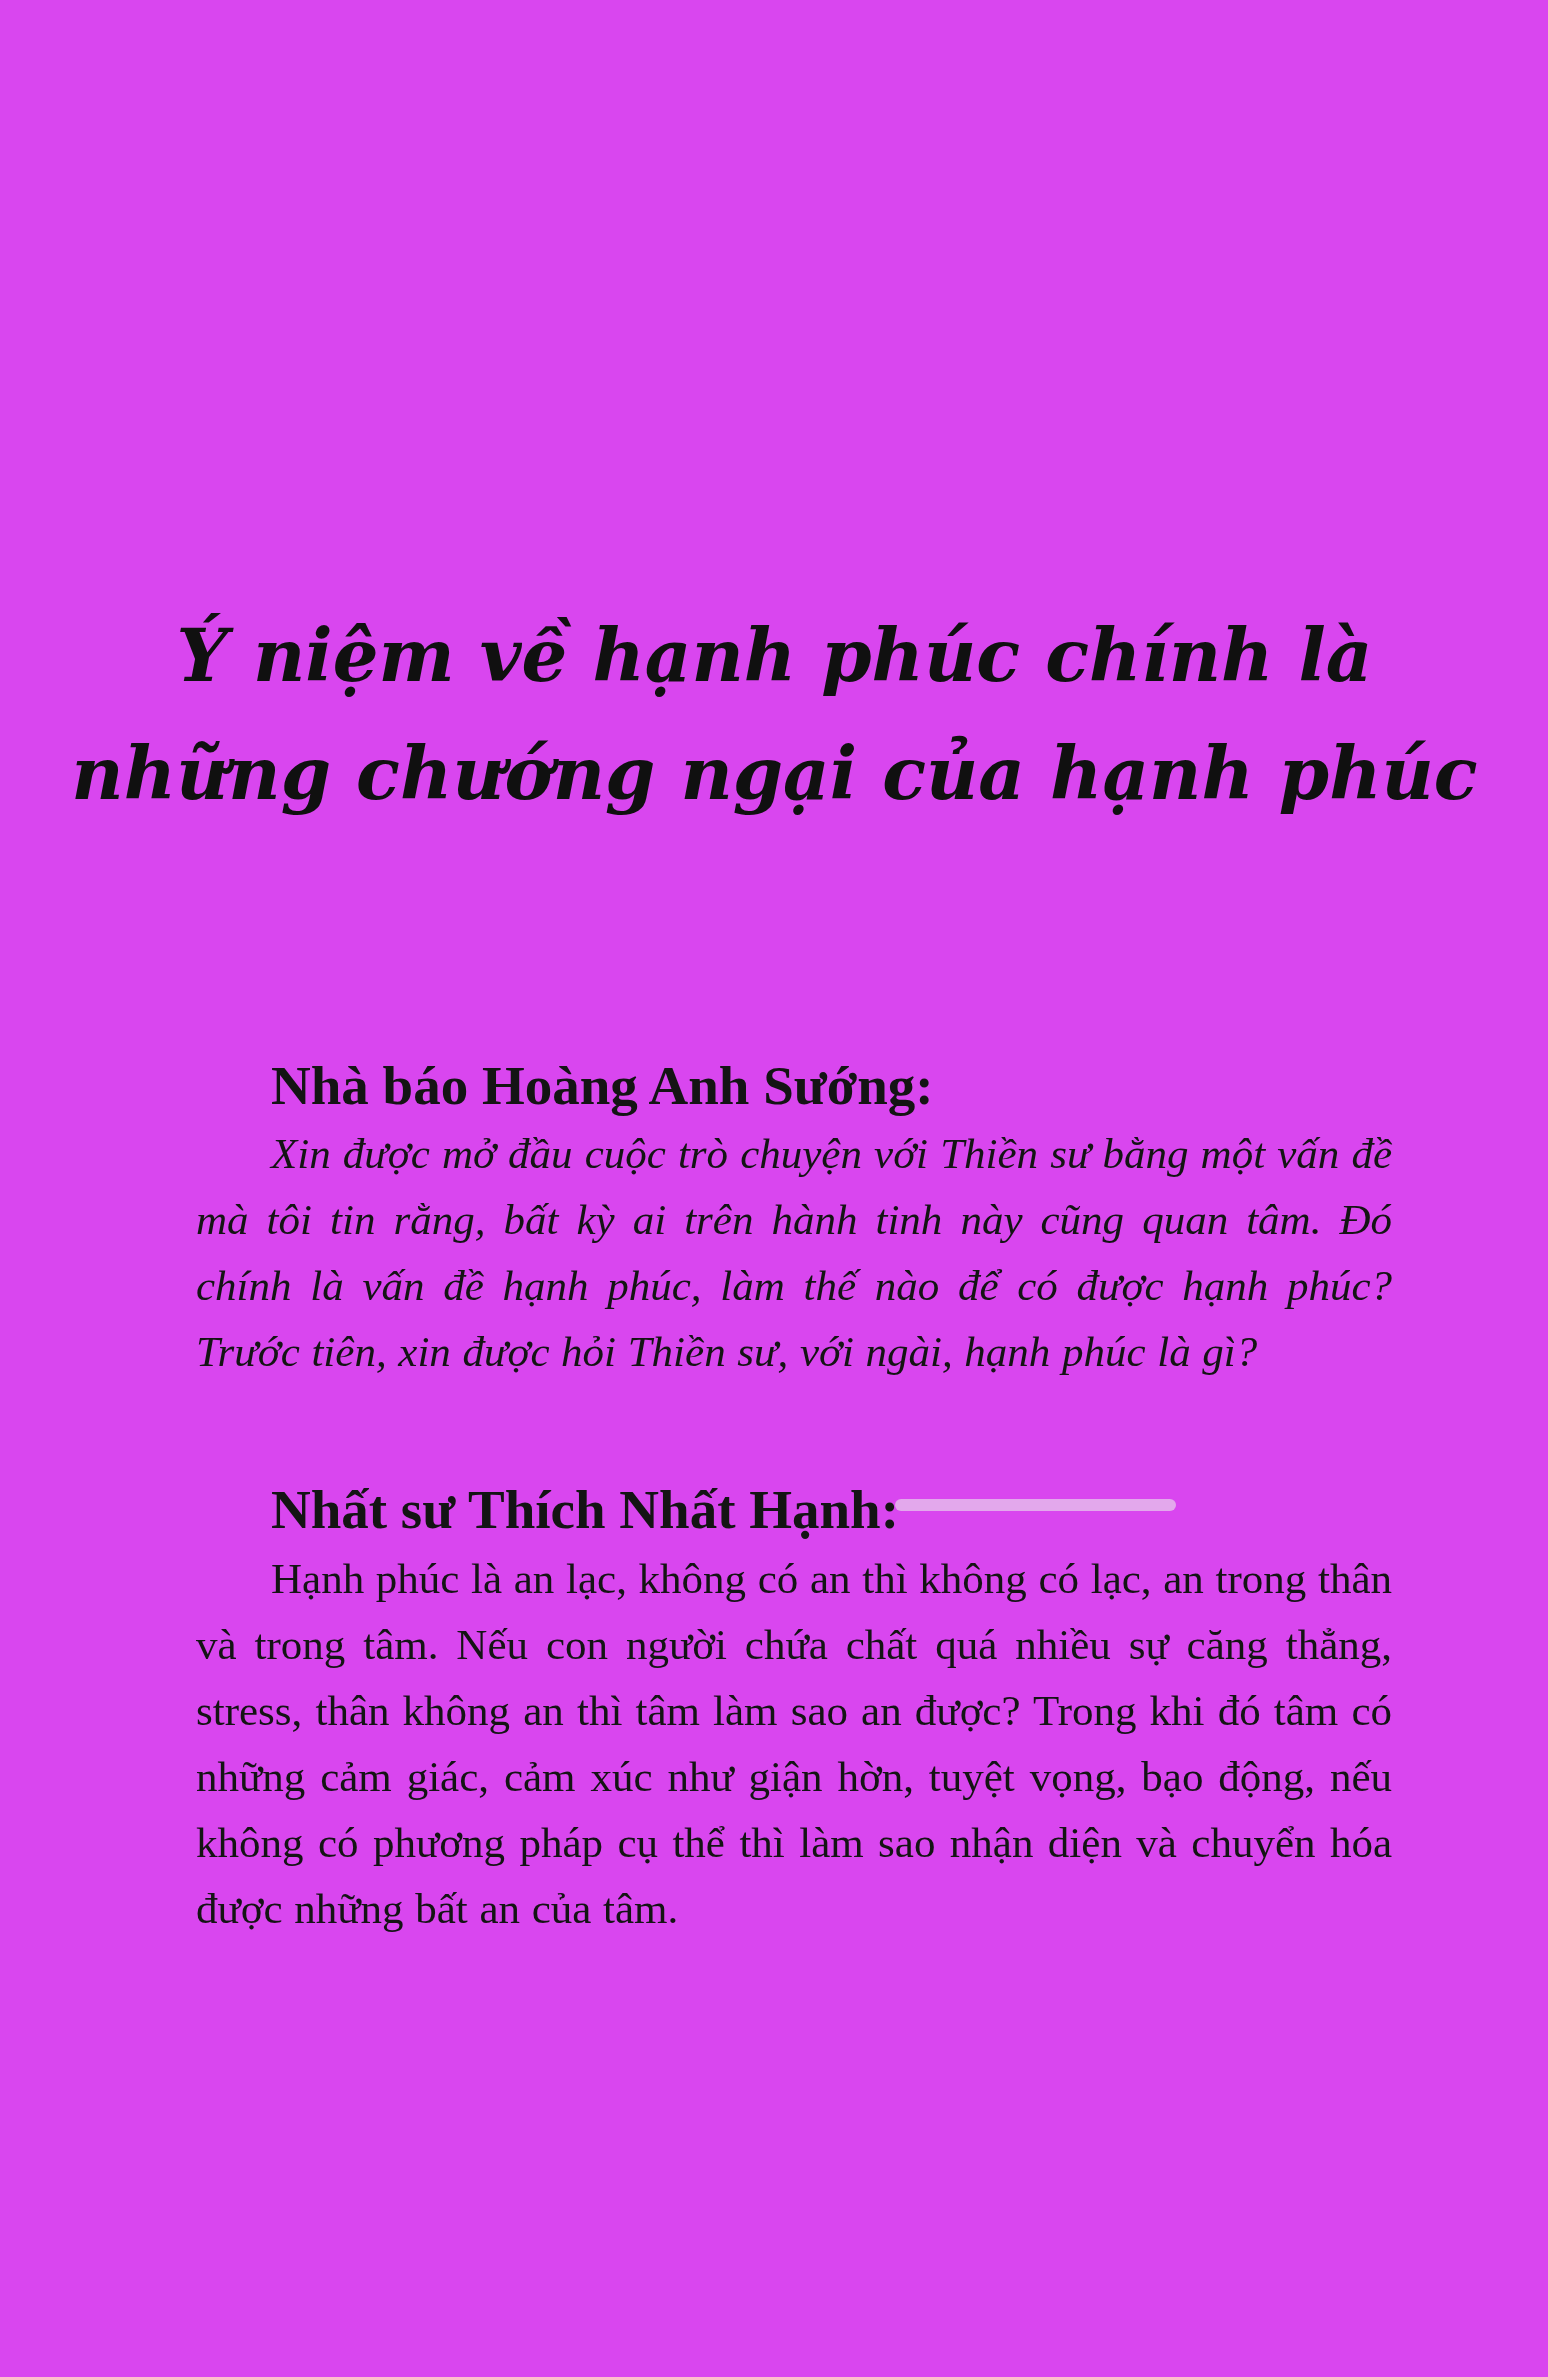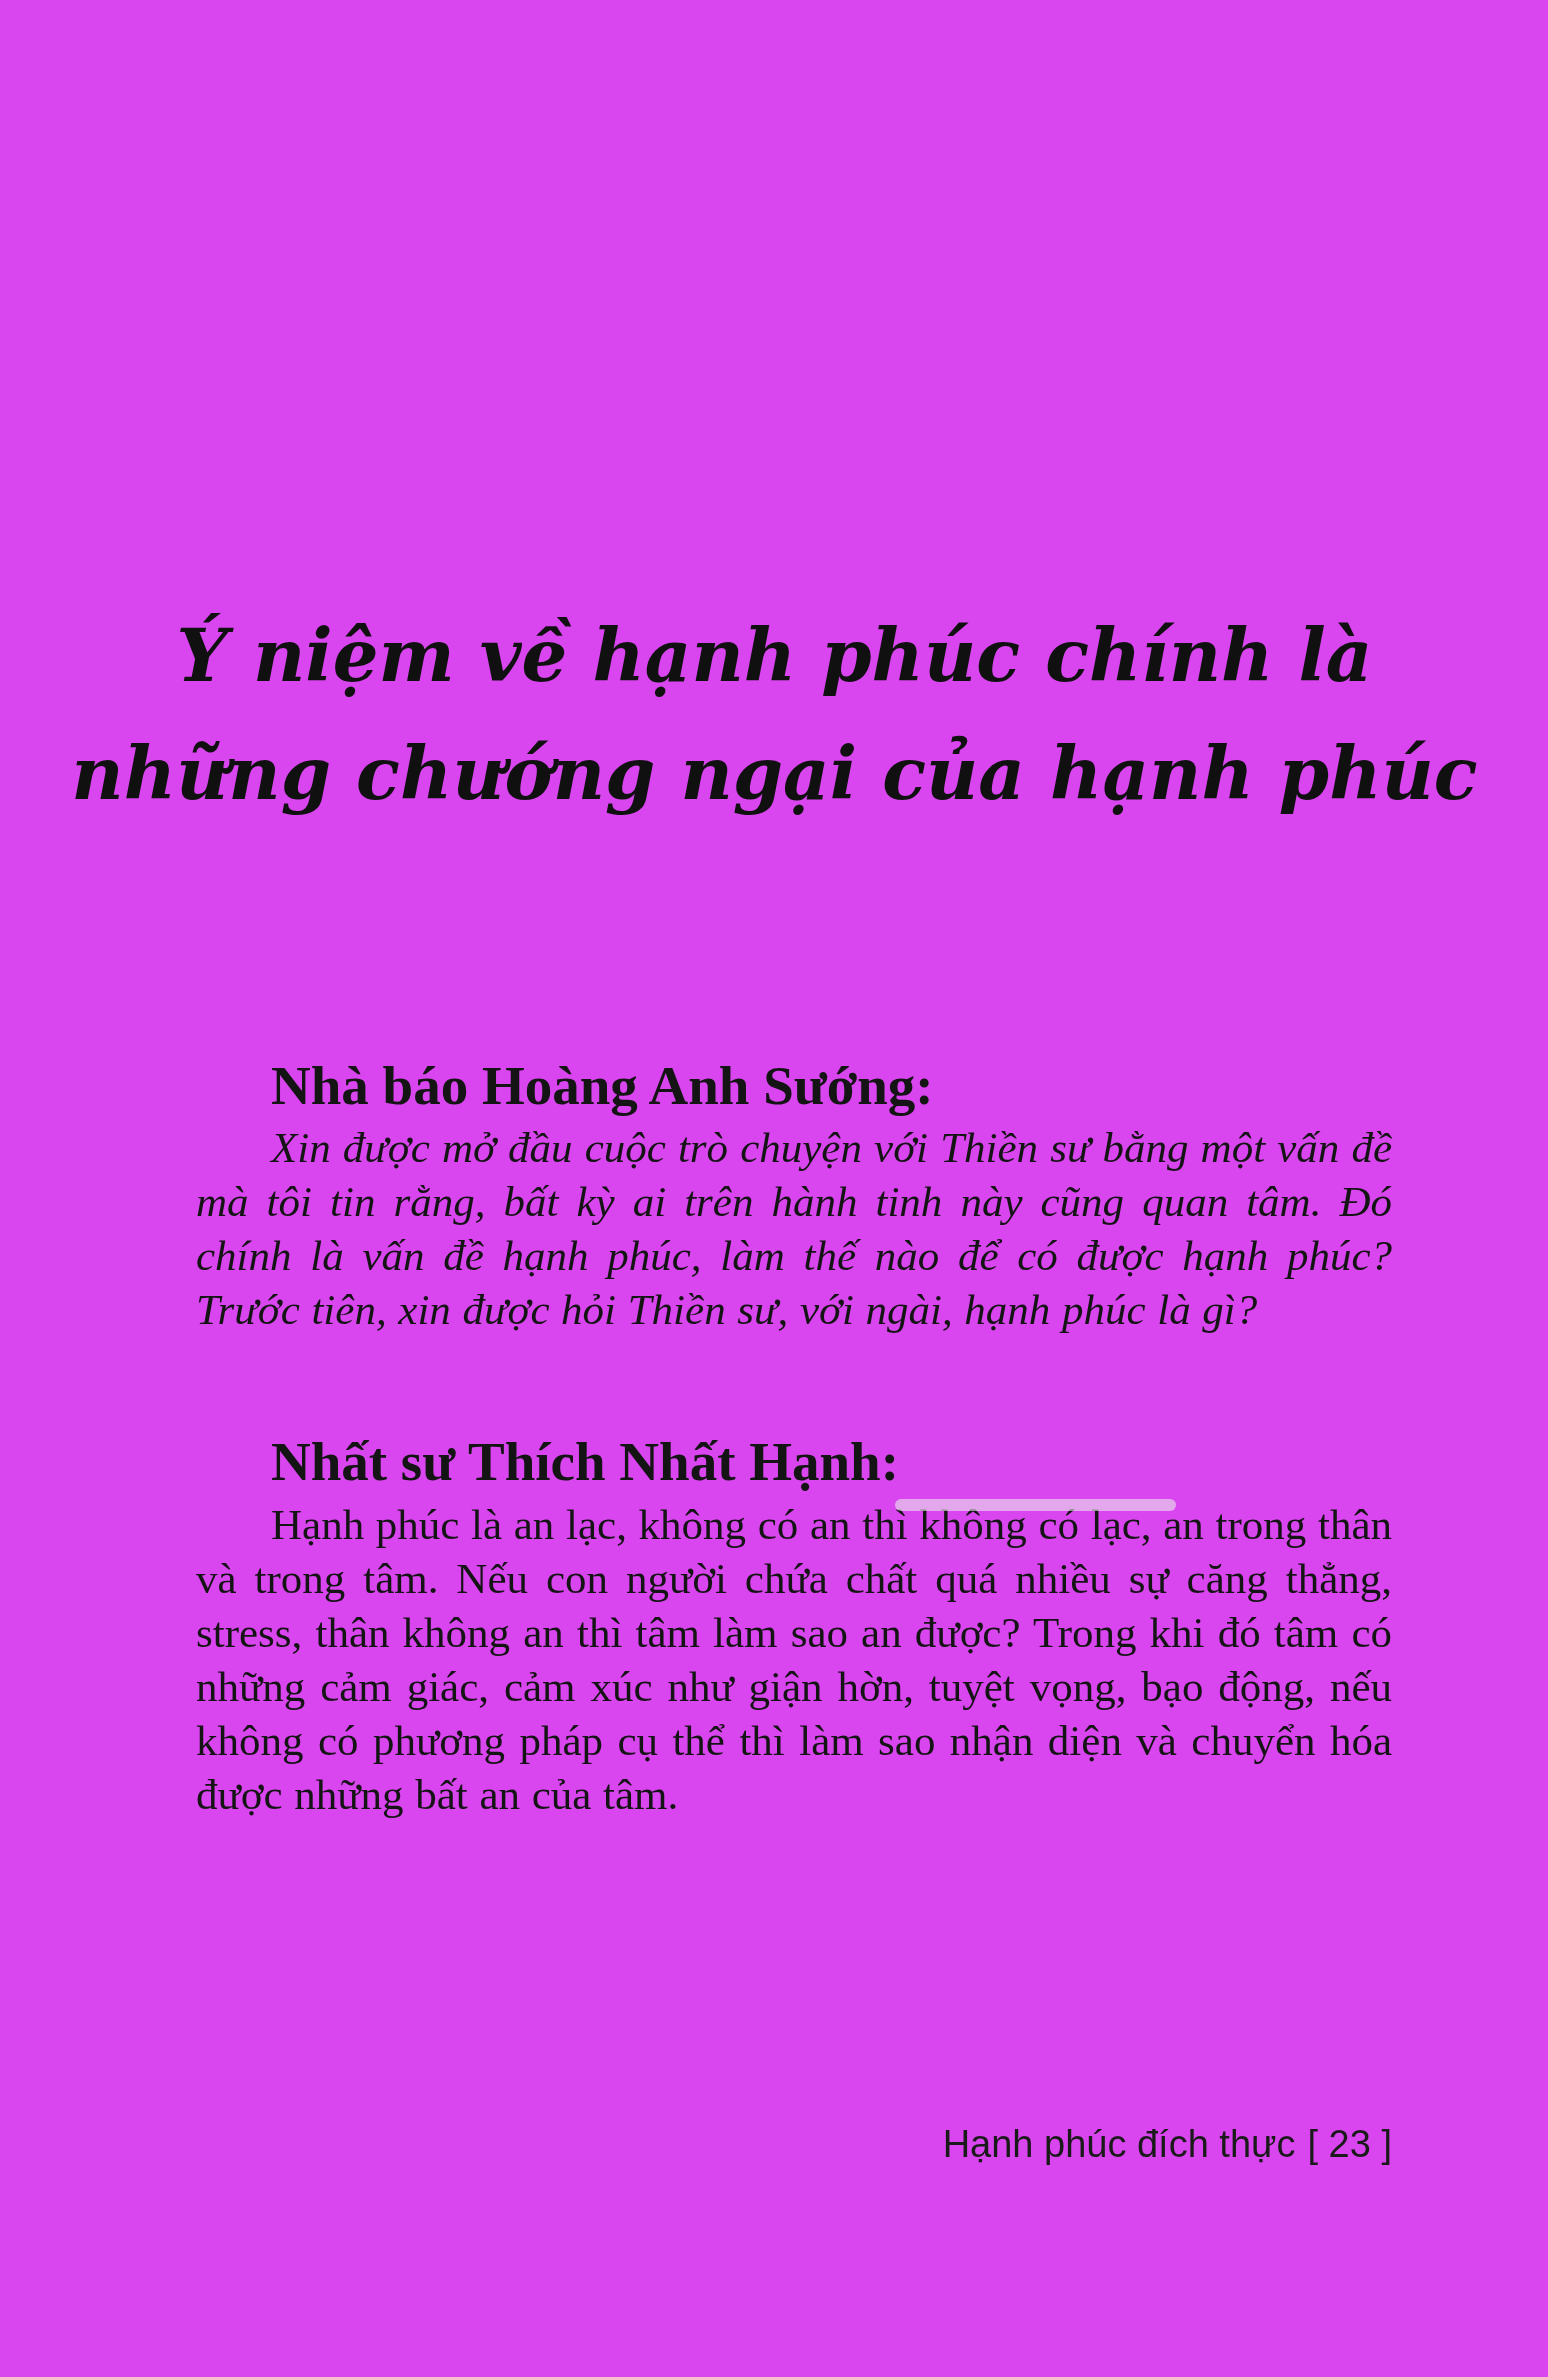--- a/index.html
+++ b/index.html
@@ -44,21 +44,21 @@
     font-family: "Liberation Serif", "DejaVu Serif", serif;
     font-weight: 700;
     font-size: 55px;
     line-height: 65px;
     padding-left: 75px;
     margin: 0;
   }
   .para {
     font-family: "Liberation Serif", "DejaVu Serif", serif;
     font-size: 43px;
-    line-height: 54px;
+    line-height: 66px;
     text-align: justify;
     text-indent: 75px;
     margin: 3.4px 0 0 0;
     word-spacing: 0.9px;
   }
   .para.question {
     font-style: italic;
   }
   .section-gap {
     height: 92px;
@@ -110,18 +110,15 @@
     <div class="section-gap"></div>
 
     <p class="speaker-name">Nhất sư Thích Nhất Hạnh:</p>
 
     <p class="para">Hạnh phúc là an lạc, không có an thì không có lạc, an trong thân và trong tâm. Nếu con người chứa chất quá nhiều sự căng thẳng, stress, thân không an thì tâm làm sao an được? Trong khi đó tâm có những cảm giác, cảm xúc như giận hờn, tuyệt vọng, bạo động, nếu không có phương pháp cụ thể thì làm sao nhận diện và chuyển hóa được những bất an của tâm.</p>
 
   </div>
 
   <div class="smudge"></div>
 
-  <div class="page-footer">
-    <span>Hạnh phúc đích thực</span><span class="sep"></span><span>[ 23 ]</span>
-  </div>
 
 </div>
 
 
 </body></html>

